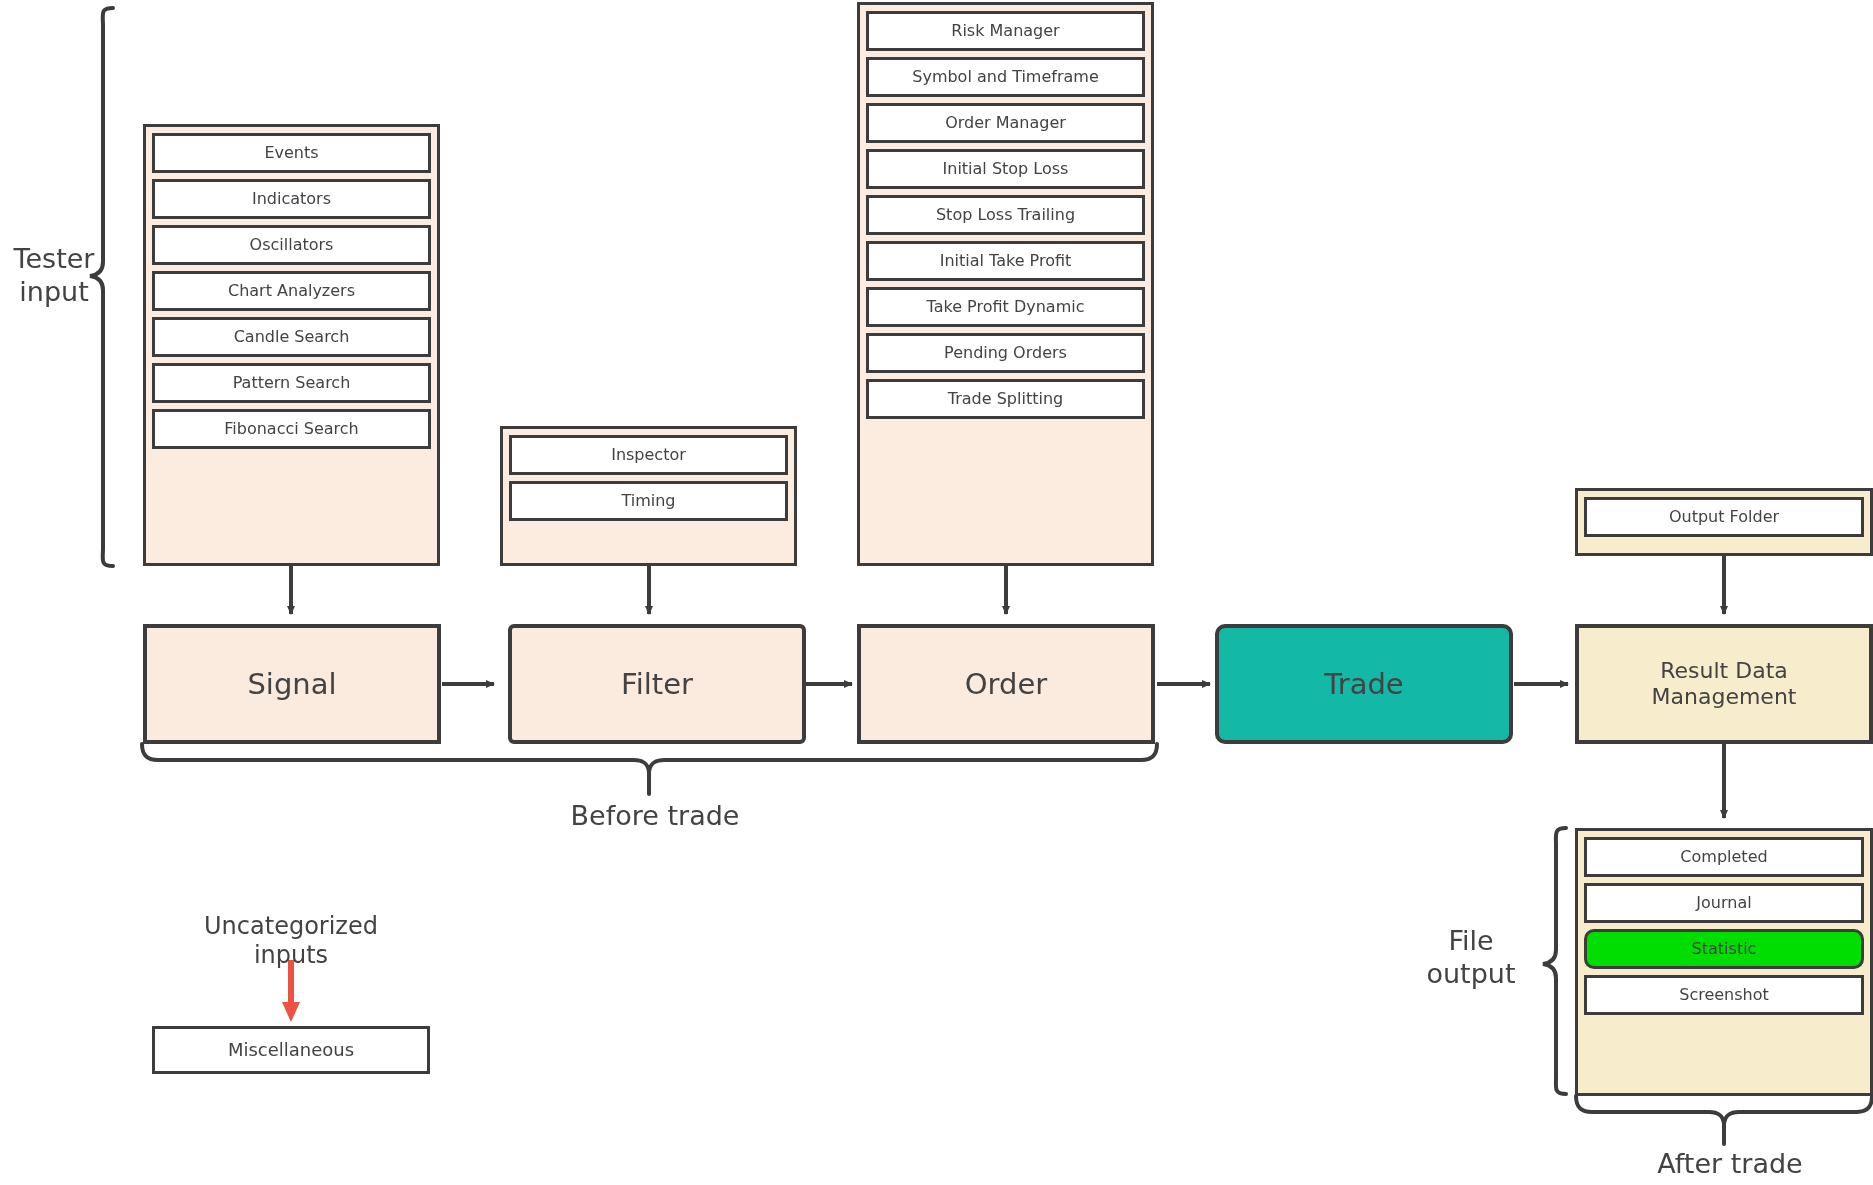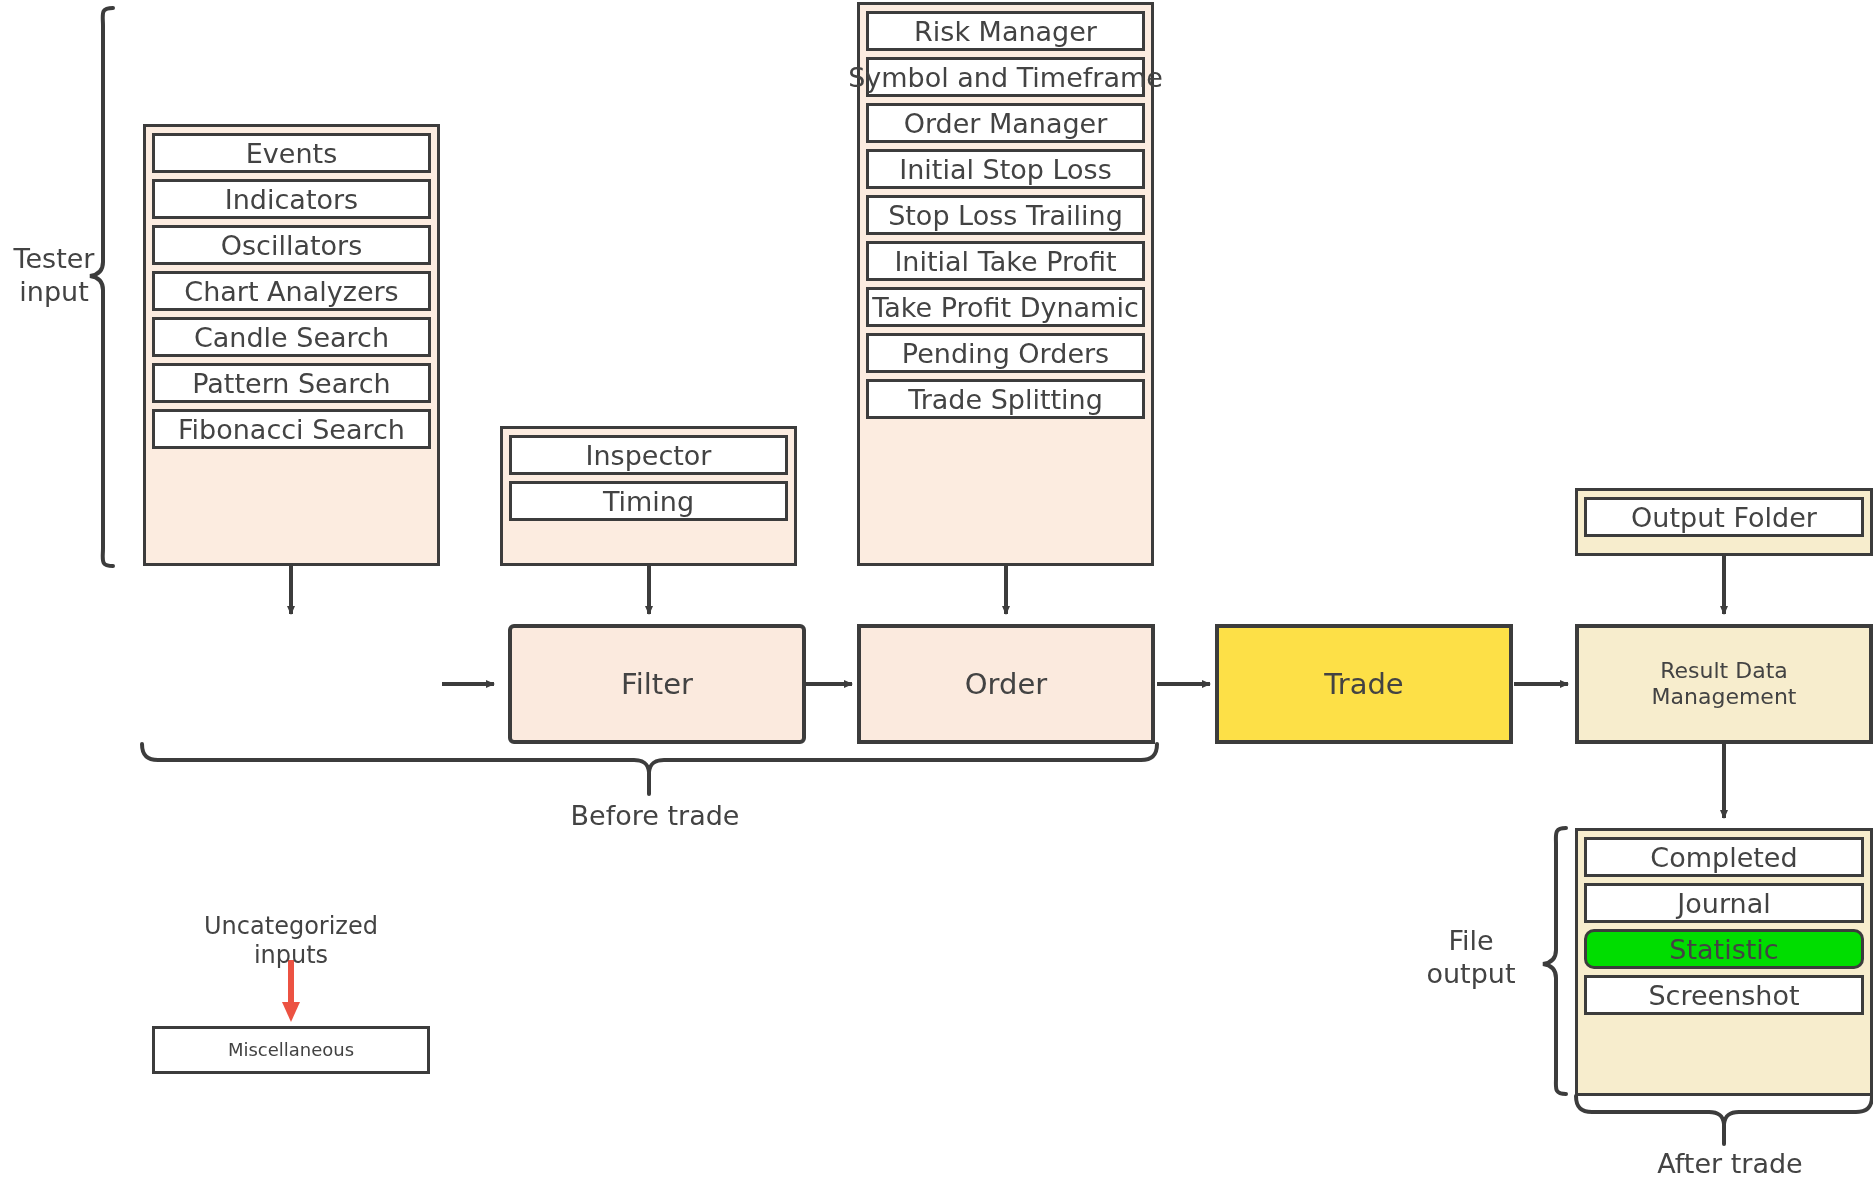--- a/index.html
+++ b/index.html
@@ -33,21 +33,21 @@
   }
   .group.peach { background: #fcece0; }
   .group.cream { background: #f7edcd; }
 
   
   .chip {
     box-sizing: border-box;
     background: #ffffff;
     border: 3px solid #3c3c3c;
     color: #434343;
-    font-size: 27px;
+    font-size: 16px;
     line-height: 1;
     height: 40px;
     display: flex;
     align-items: center;
     justify-content: center;
     white-space: nowrap;
   }
   .chip.highlight { background: #00dd00; border-radius: 10px; }
 
   
@@ -59,21 +59,21 @@
     align-items: center;
     justify-content: center;
     text-align: center;
     color: #434343;
     line-height: 1.18;
   }
   .node.stage {
     background: #fbeade;
     font-size: 29px;
   }
-  .node.trade { background: #fde047; font-size: 29px; }
+  .node.trade { background: #14b8a6; font-size: 29px; border-radius: 10px; }
   .node.result { background: #f7edcd; font-size: 22px; }
   .node.plain  { background: #ffffff; font-size: 18px; border-width: 3px; }
 
   
   .label {
     position: absolute;
     color: #434343;
     text-align: center;
     line-height: 1.22;
     white-space: pre-line;
@@ -173,20 +173,21 @@
     <div class="chip">Output Folder</div>
   </div>
 
   <div class="group cream" style="left:1575px; top:828px; width:298px; height:268px;">
     <div class="chip">Completed</div>
     <div class="chip">Journal</div>
     <div class="chip highlight">Statistic</div>
     <div class="chip">Screenshot</div>
   </div>
 
+  <div class="node stage" style="left:143px; top:624px; width:298px; height:120px;">Signal</div>
 
   <div class="node stage" style="left:508px; top:624px; width:298px; height:120px;border-radius:6px;">Filter</div>
 
   <div class="node stage" style="left:857px; top:624px; width:298px; height:120px;">Order</div>
 
   <div class="node trade" style="left:1215px; top:624px; width:298px; height:120px;">Trade</div>
 
   <div class="node result" style="left:1575px; top:624px; width:298px; height:120px; white-space:pre-line;">Result Data
 Management</div>
 

